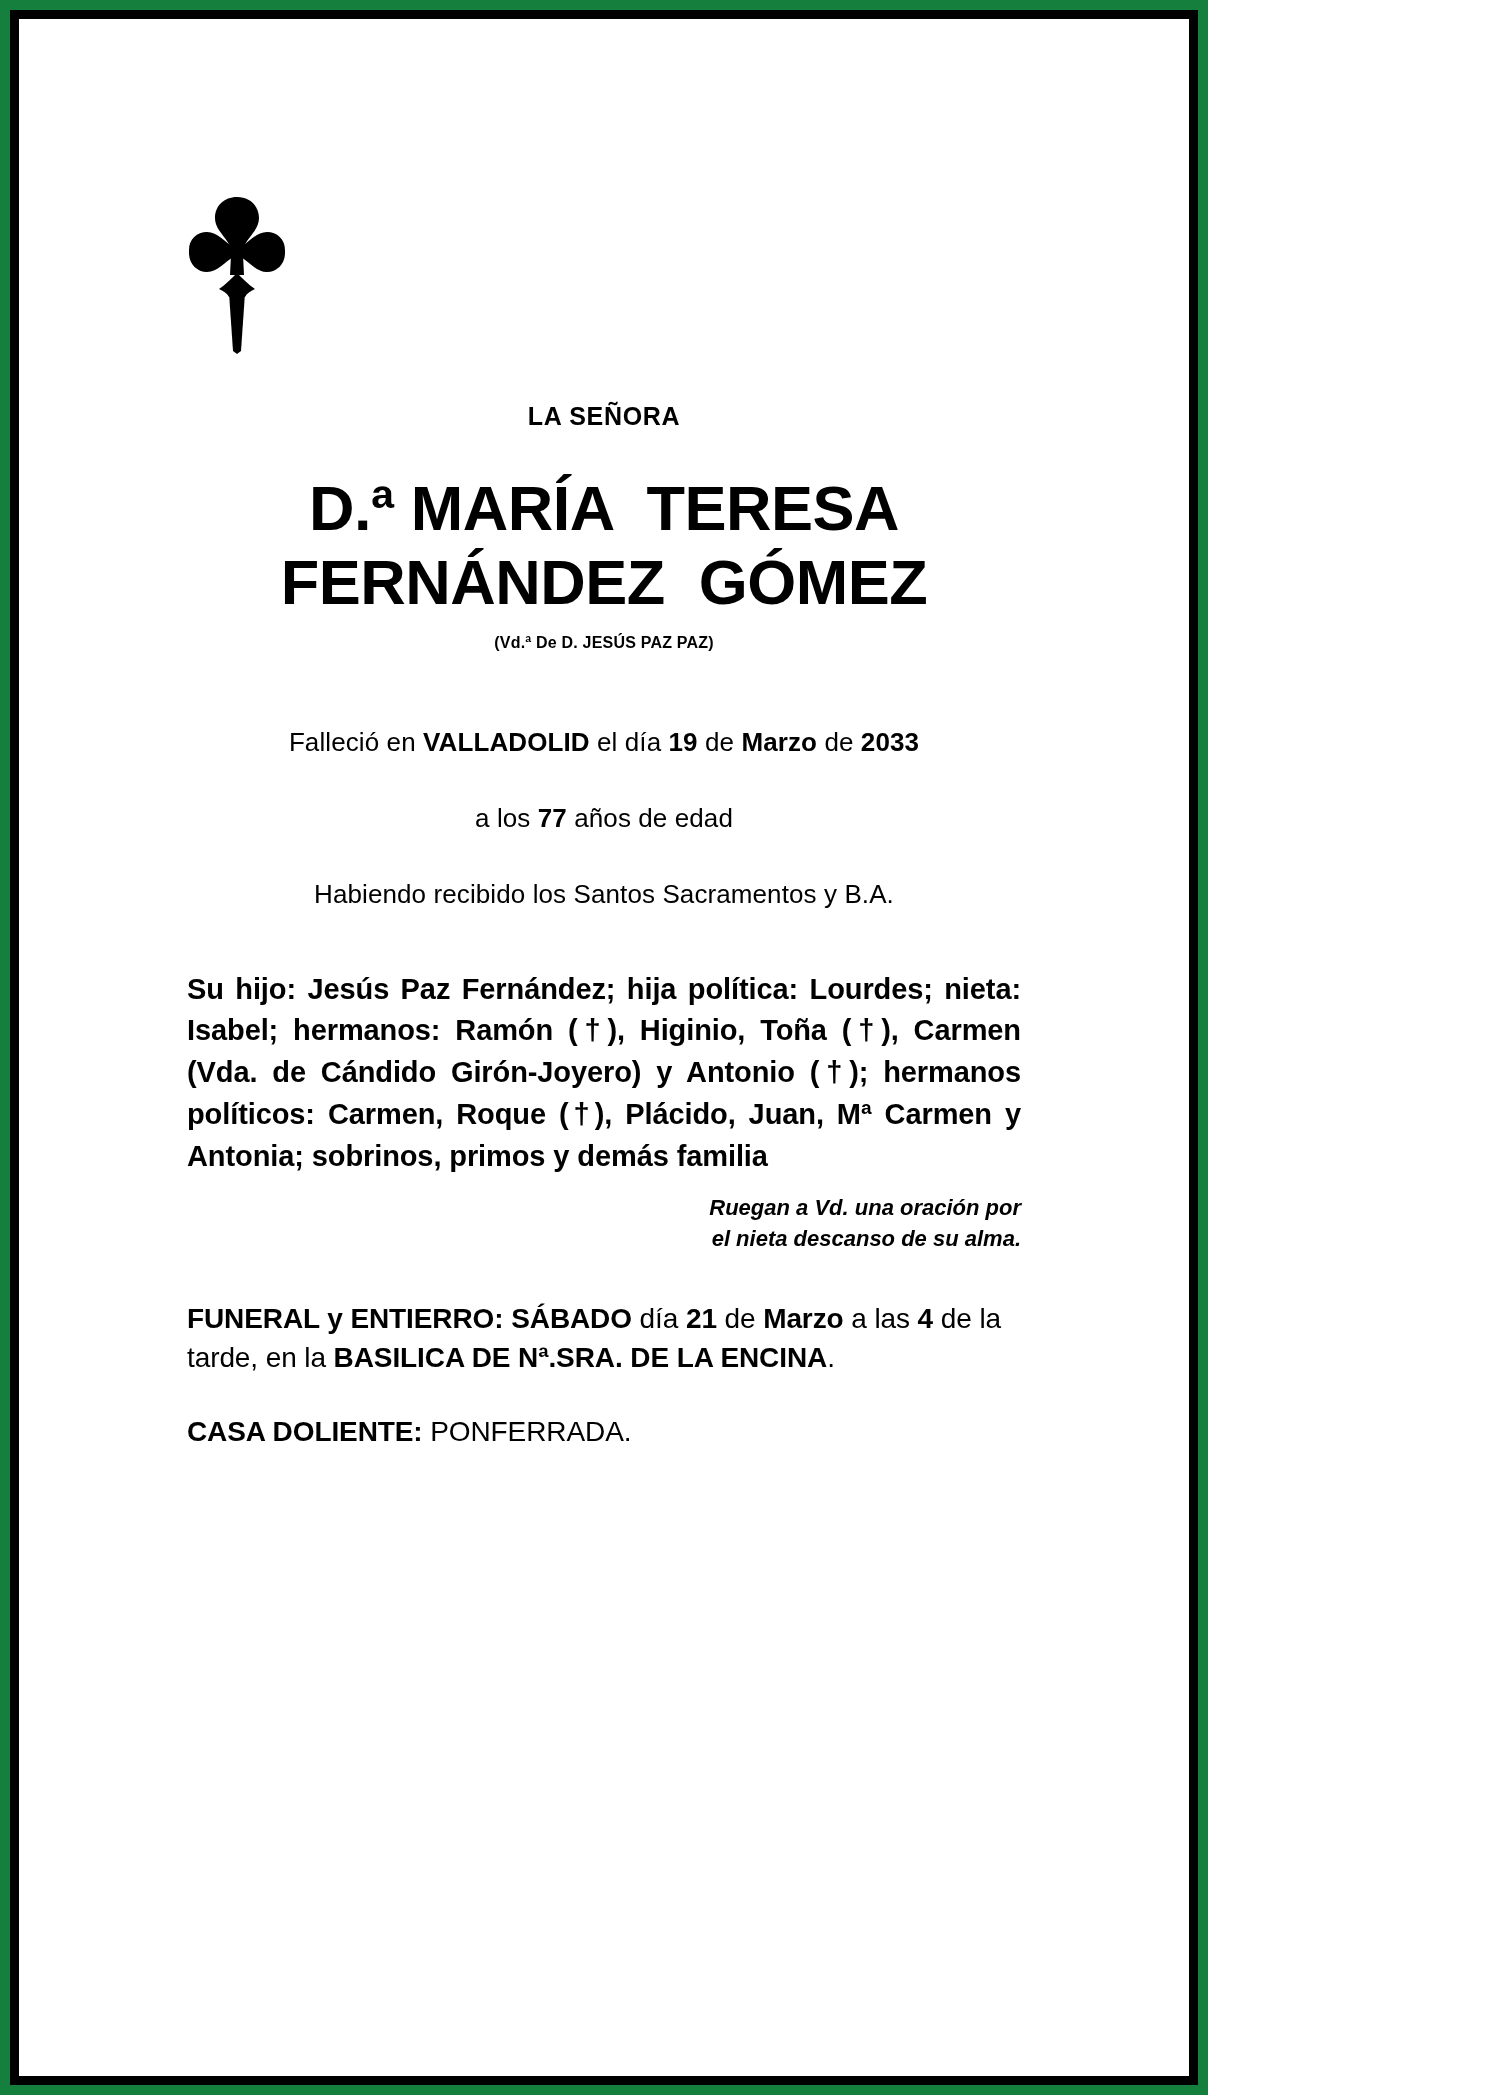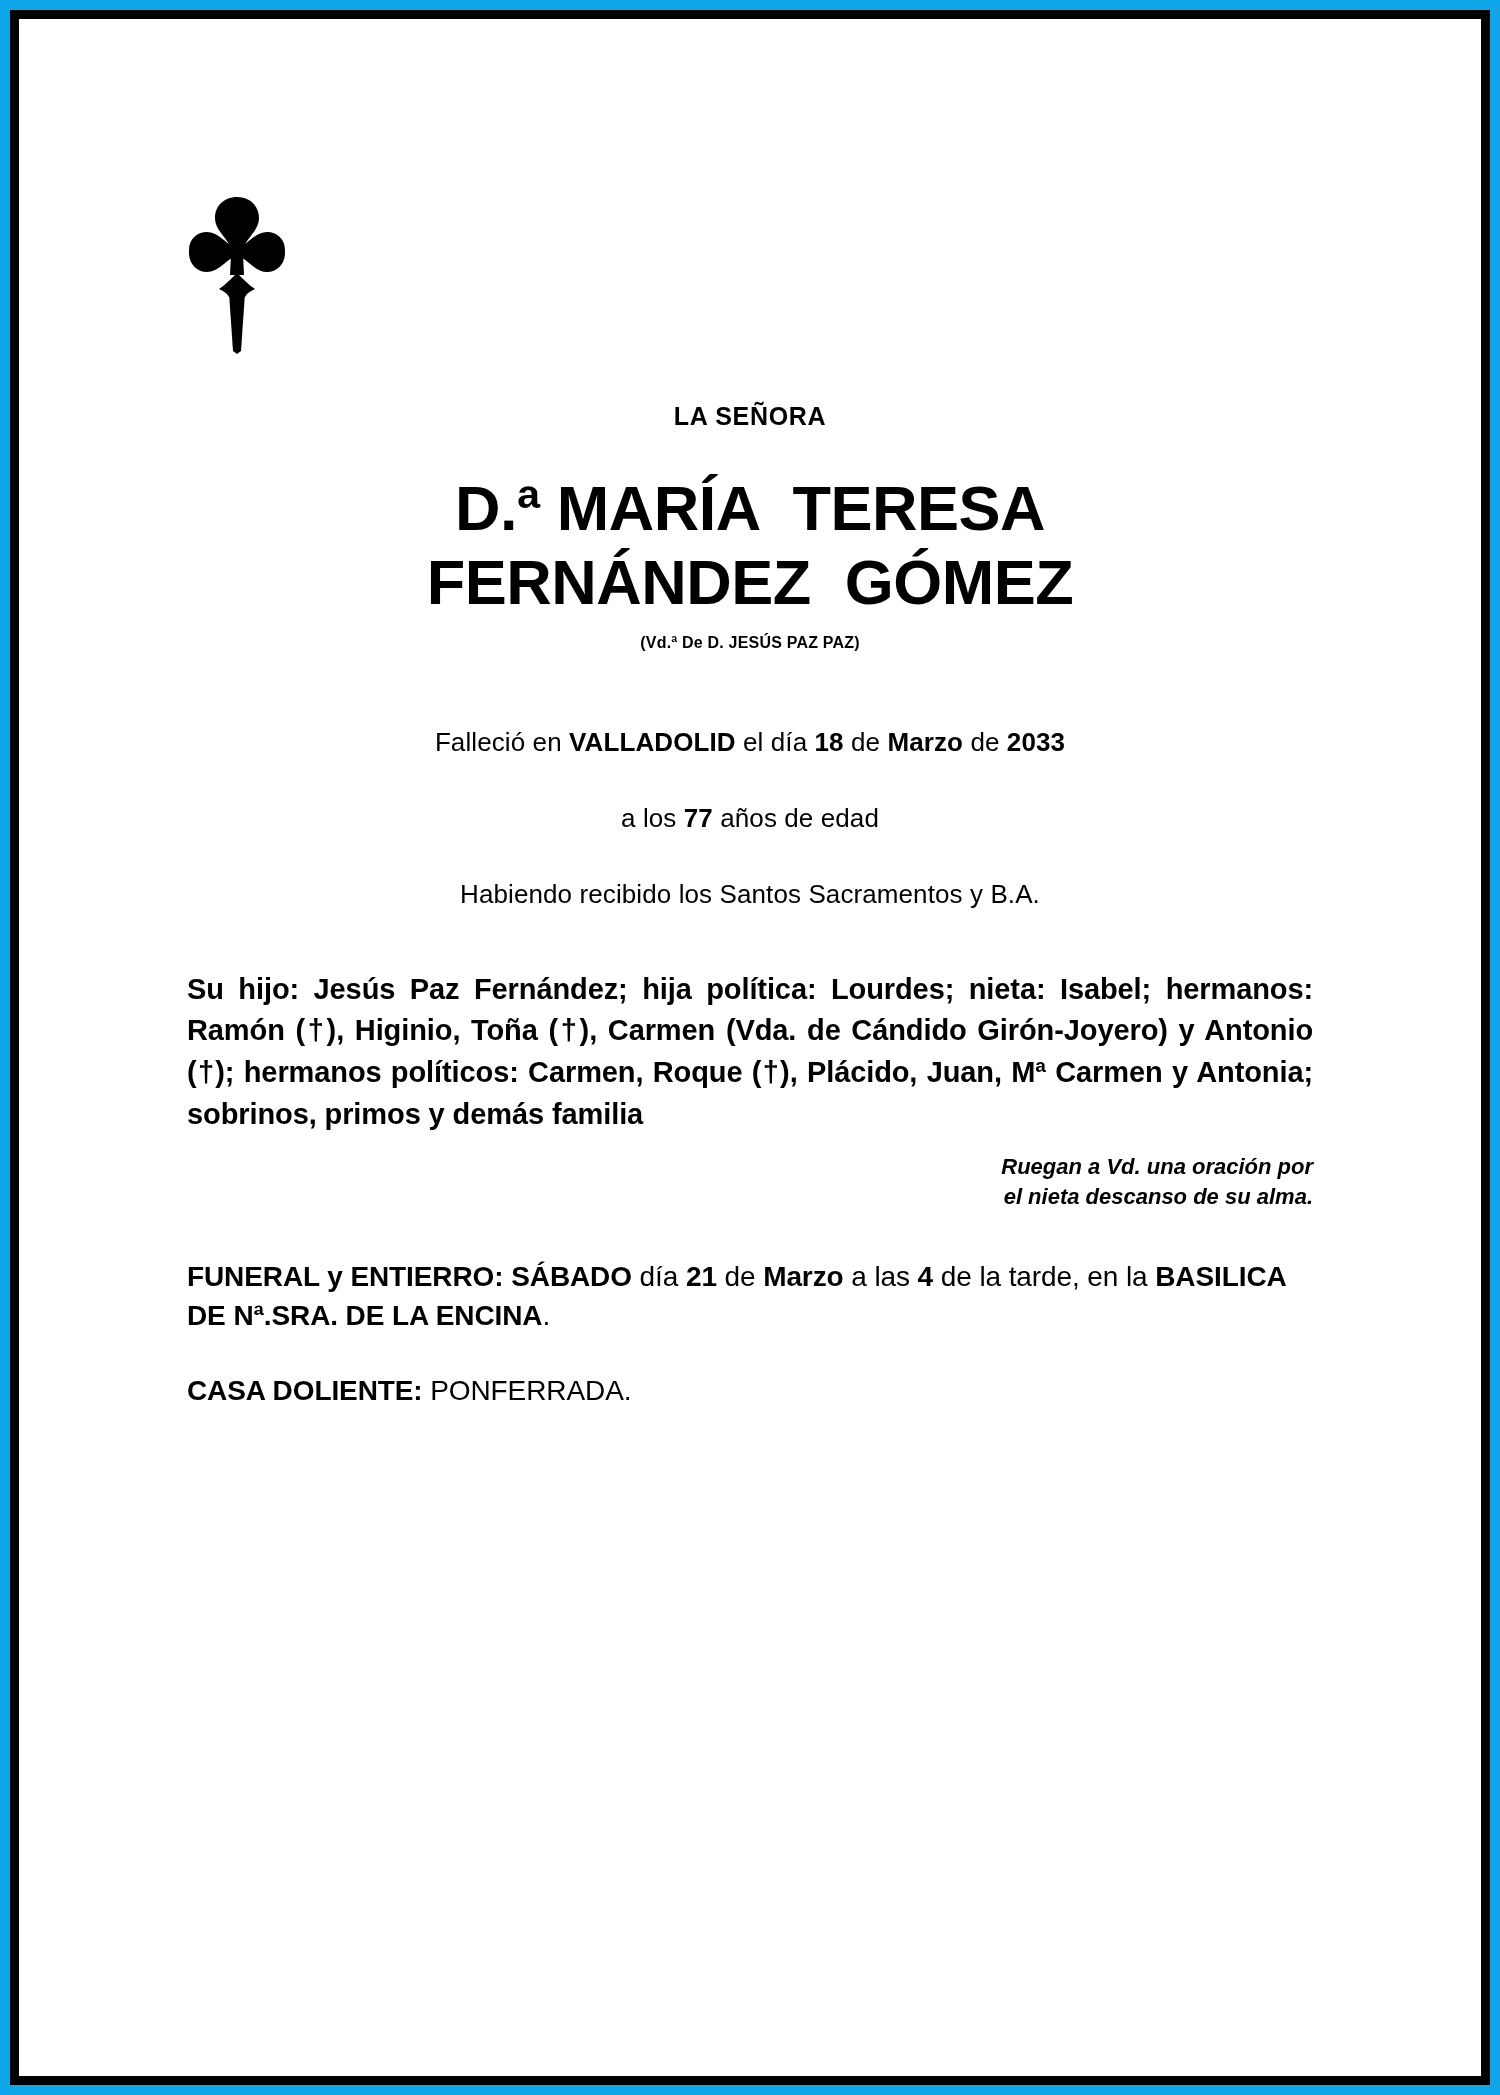--- a/index.html
+++ b/index.html
@@ -9,23 +9,23 @@
     background: #ffffff;
   }
   body {
     font-family: "Liberation Sans", "DejaVu Sans", sans-serif;
     color: #000000;
   }
 
   
   .page {
     position: relative;
-    width: 1500px;
+    width: 1208px;
     height: 2095px;
-    background: #0ea5e9;
+    background: #15803d;
     box-sizing: border-box;
     padding: 10px;
     overflow: hidden;
   }
   .page-inner {
     position: relative;
     width: 100%;
     height: 100%;
     background: #ffffff;
     border: 9px solid #000000;
@@ -158,21 +158,21 @@
       </div>
 
       <div class="header">
         <div class="la-senora">LA SEÑORA</div>
         <div class="name-line">D.ª MARÍA  TERESA</div>
         <div class="name-line second">FERNÁNDEZ  GÓMEZ</div>
         <div class="widow-line">(Vd.ª De D. JESÚS PAZ PAZ)</div>
       </div>
 
       <div class="details">
-        <p><span>Falleció en </span><b>VALLADOLID</b><span> el día </span><b>18</b><span> de </span><b>Marzo</b><span> de </span><b>2033</b></p>
+        <p><span>Falleció en </span><b>VALLADOLID</b><span> el día </span><b>19</b><span> de </span><b>Marzo</b><span> de </span><b>2033</b></p>
 
         <p><span>a los </span><b>77</b><span> años de edad</span></p>
 
         <p>Habiendo recibido los Santos Sacramentos y B.A.</p>
       </div>
 
 
       <div class="family">Su hijo: Jesús Paz Fernández; hija política: Lourdes; nieta: Isabel; hermanos: Ramón (†), Higinio, Toña (†), Carmen (Vda. de Cándido Girón-Joyero) y Antonio (†); hermanos políticos: Carmen, Roque (†), Plácido, Juan, Mª Carmen y Antonia; sobrinos, primos y demás familia</div>
 
       <div class="prayer">

